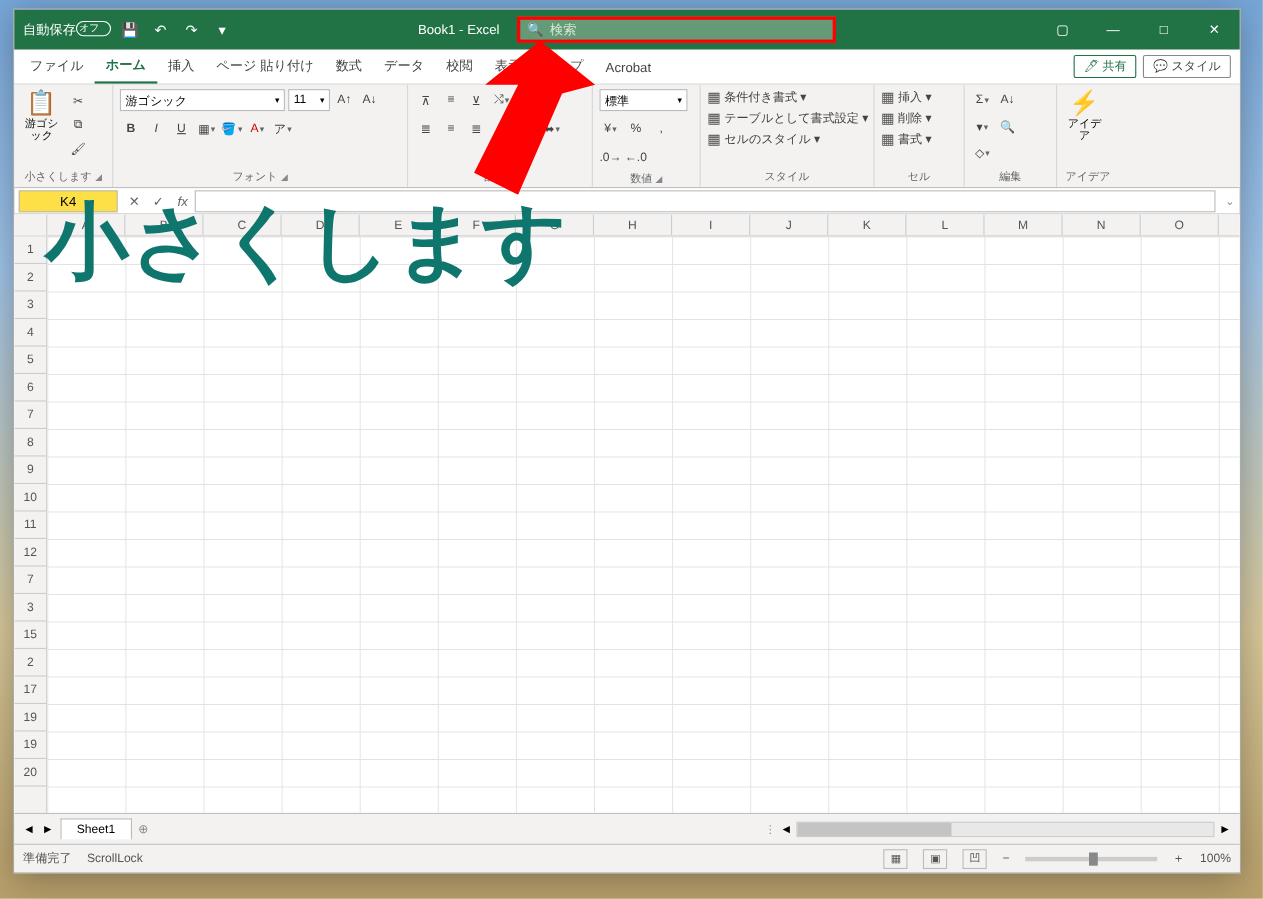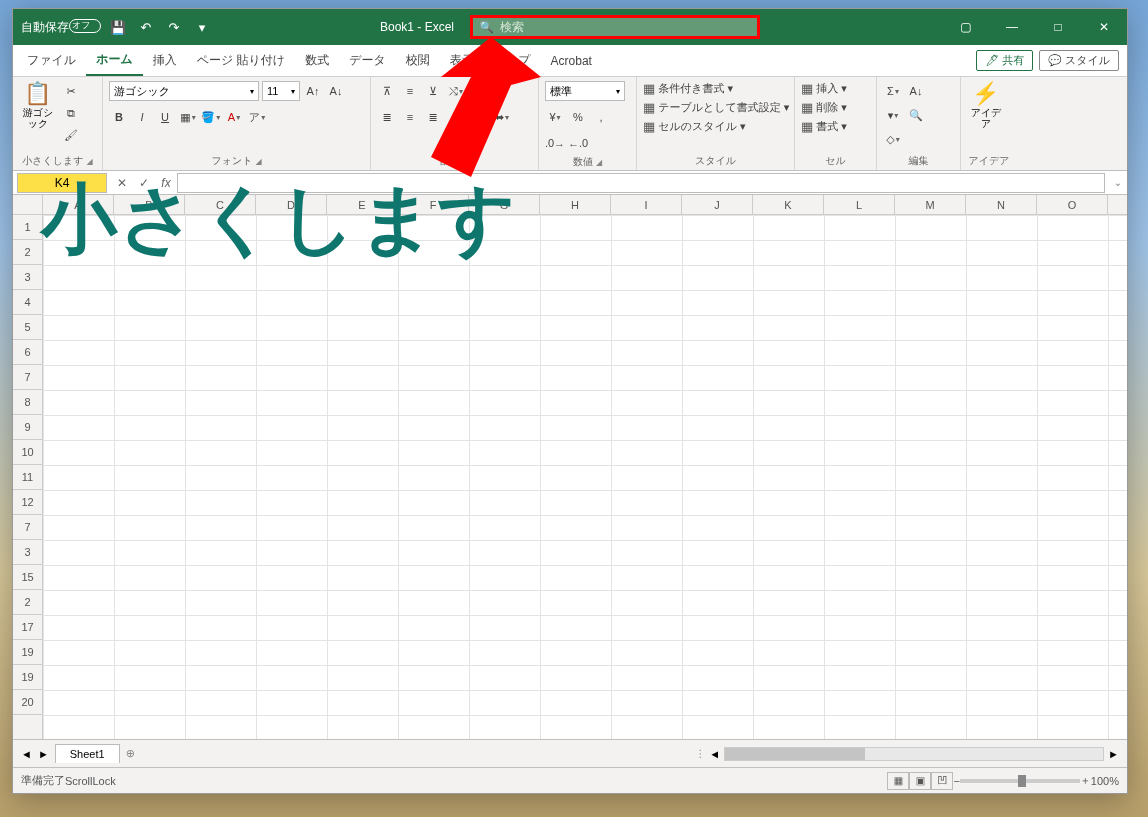--- a/index.html
+++ b/index.html
@@ -49,21 +49,21 @@
   .gridbody { flex:1; overflow:hidden; display:flex;}
   .rowheads { display:flex; flex-direction:column; width:30px; background:#f3f2f1; border-right:1px solid #ccc;}
   .rowh { height:25px; border-bottom:1px solid #ccc; text-align:center; font-size:11px; color:#555; line-height:25px;}
   .cells { position:relative; flex:1;}
   .cellgrid { position:absolute; inset:0; background-image:linear-gradient(#e3e3e3 1px,transparent 1px),linear-gradient(90deg,#e3e3e3 1px,transparent 1px); background-size:71px 25px;}
   .sheet-tabs { height:28px; border-top:1px solid #c0c0c0; display:flex; align-items:center; font-size:11px; padding:0 8px; gap:6px; background:#f3f2f1;}
   .sheet-tab { background:#fff; border:1px solid #bbb; border-bottom:none; padding:3px 14px; }
   .hscroll { flex:1; display:flex; align-items:center; justify-content:flex-end; gap:4px;}
   .hscroll .track { width:380px; height:14px; background:#e8e8e8; border:1px solid #ccc; position:relative;}
   .hscroll .thumb { position:absolute; left:0; width:140px; top:0; bottom:0; background:#c4c4c4;}
-  .statusbar { height:26px; background:#f3f2f1; border-top:1px solid #c0c0c0; display:flex; align-items:center; font-size:11px; color:#555; padding:0 8px; }
+  .statusbar { height:26px; background:#f3f2f1; border-top:1px solid #c0c0c0; display:flex; align-items:center; font-size:11px; color:#555; padding:0 8px; gap:14px;}
   .statusbar .spacer{flex:1;}
   .viewbtn{width:22px;height:18px;border:1px solid #bbb;display:flex;align-items:center;justify-content:center;font-size:10px;}
   .zoom-slider{width:120px;height:4px;background:#ccc;position:relative;}
   .zoom-slider .knob{position:absolute;left:58px;top:-4px;width:8px;height:12px;background:#888;}
   
   .anno-arrow { position:absolute; left:398px; top:28px; pointer-events:none; }
   .anno-text { position:absolute; left:28px; top:160px; color:#0f766e; font-weight:900; font-size:76px; letter-spacing:2px; pointer-events:none; font-family:"Yu Gothic","Meiryo",sans-serif; }
   .fb-expand { width:18px; text-align:center; color:#888; font-size:10px;}
 </style>
 </head>

